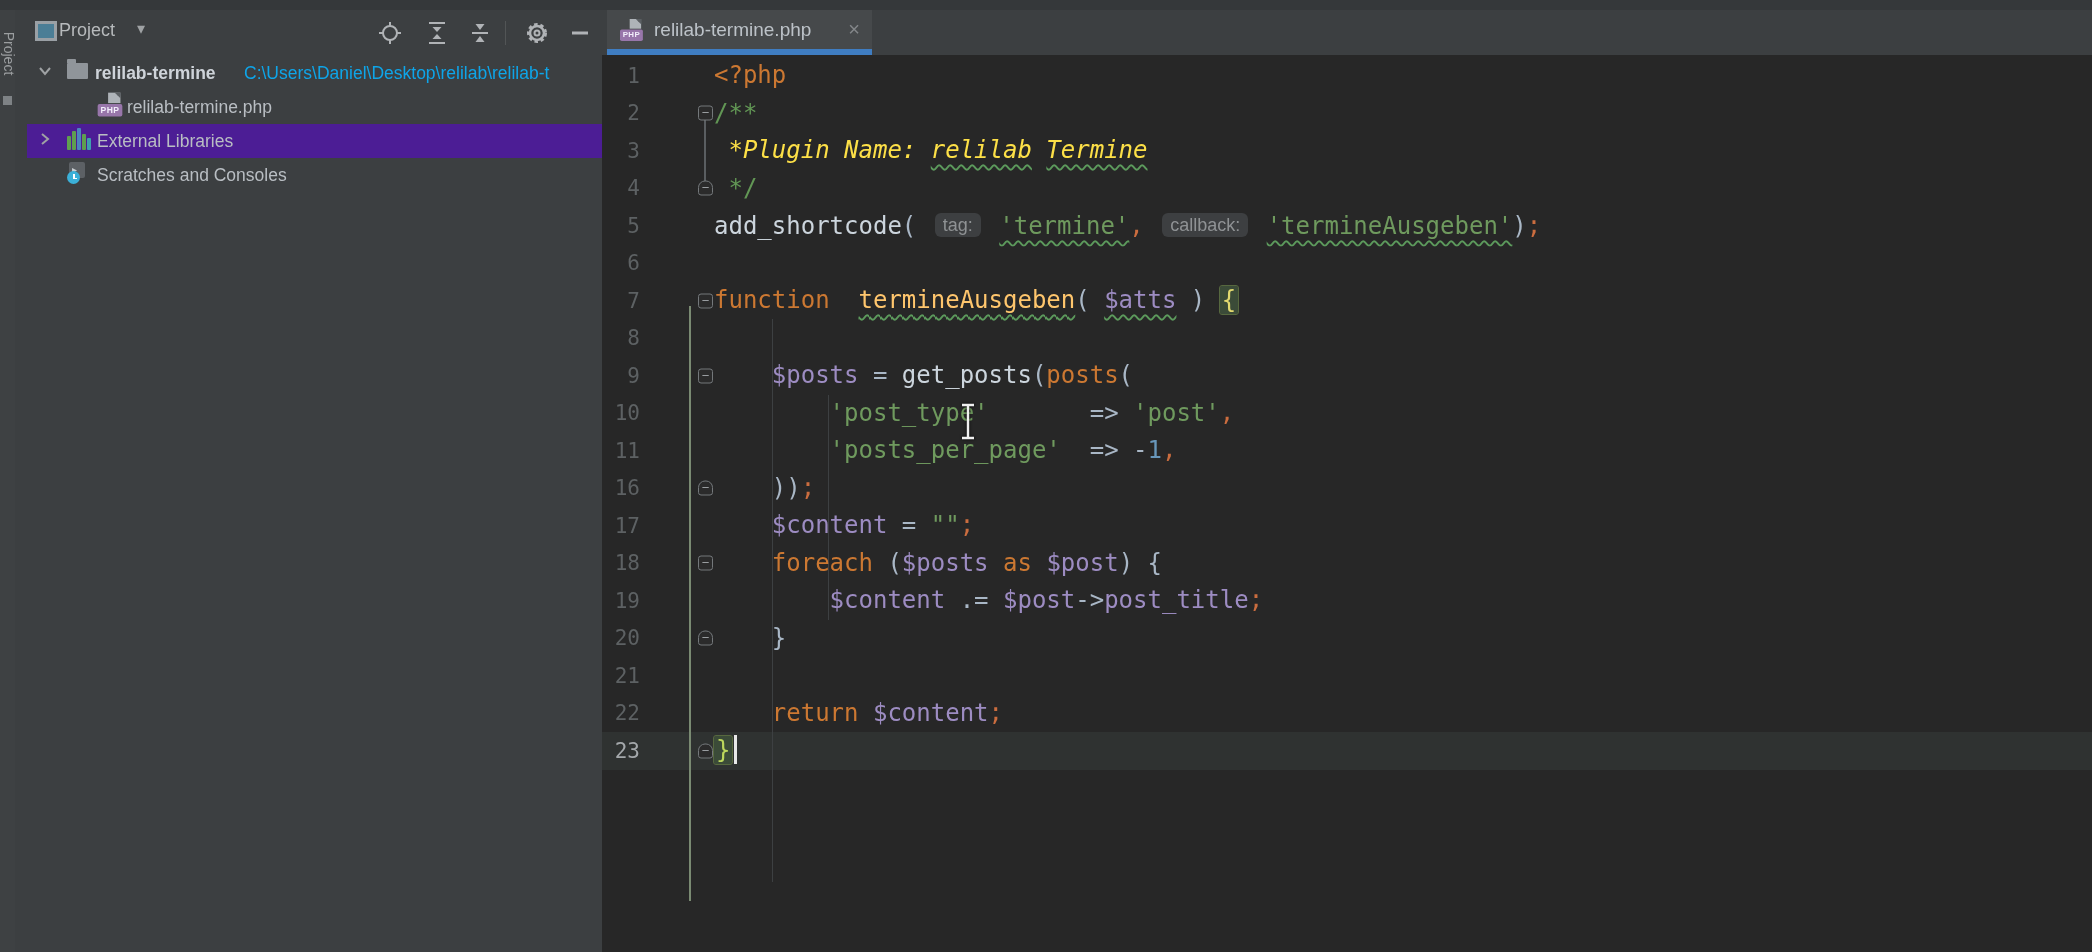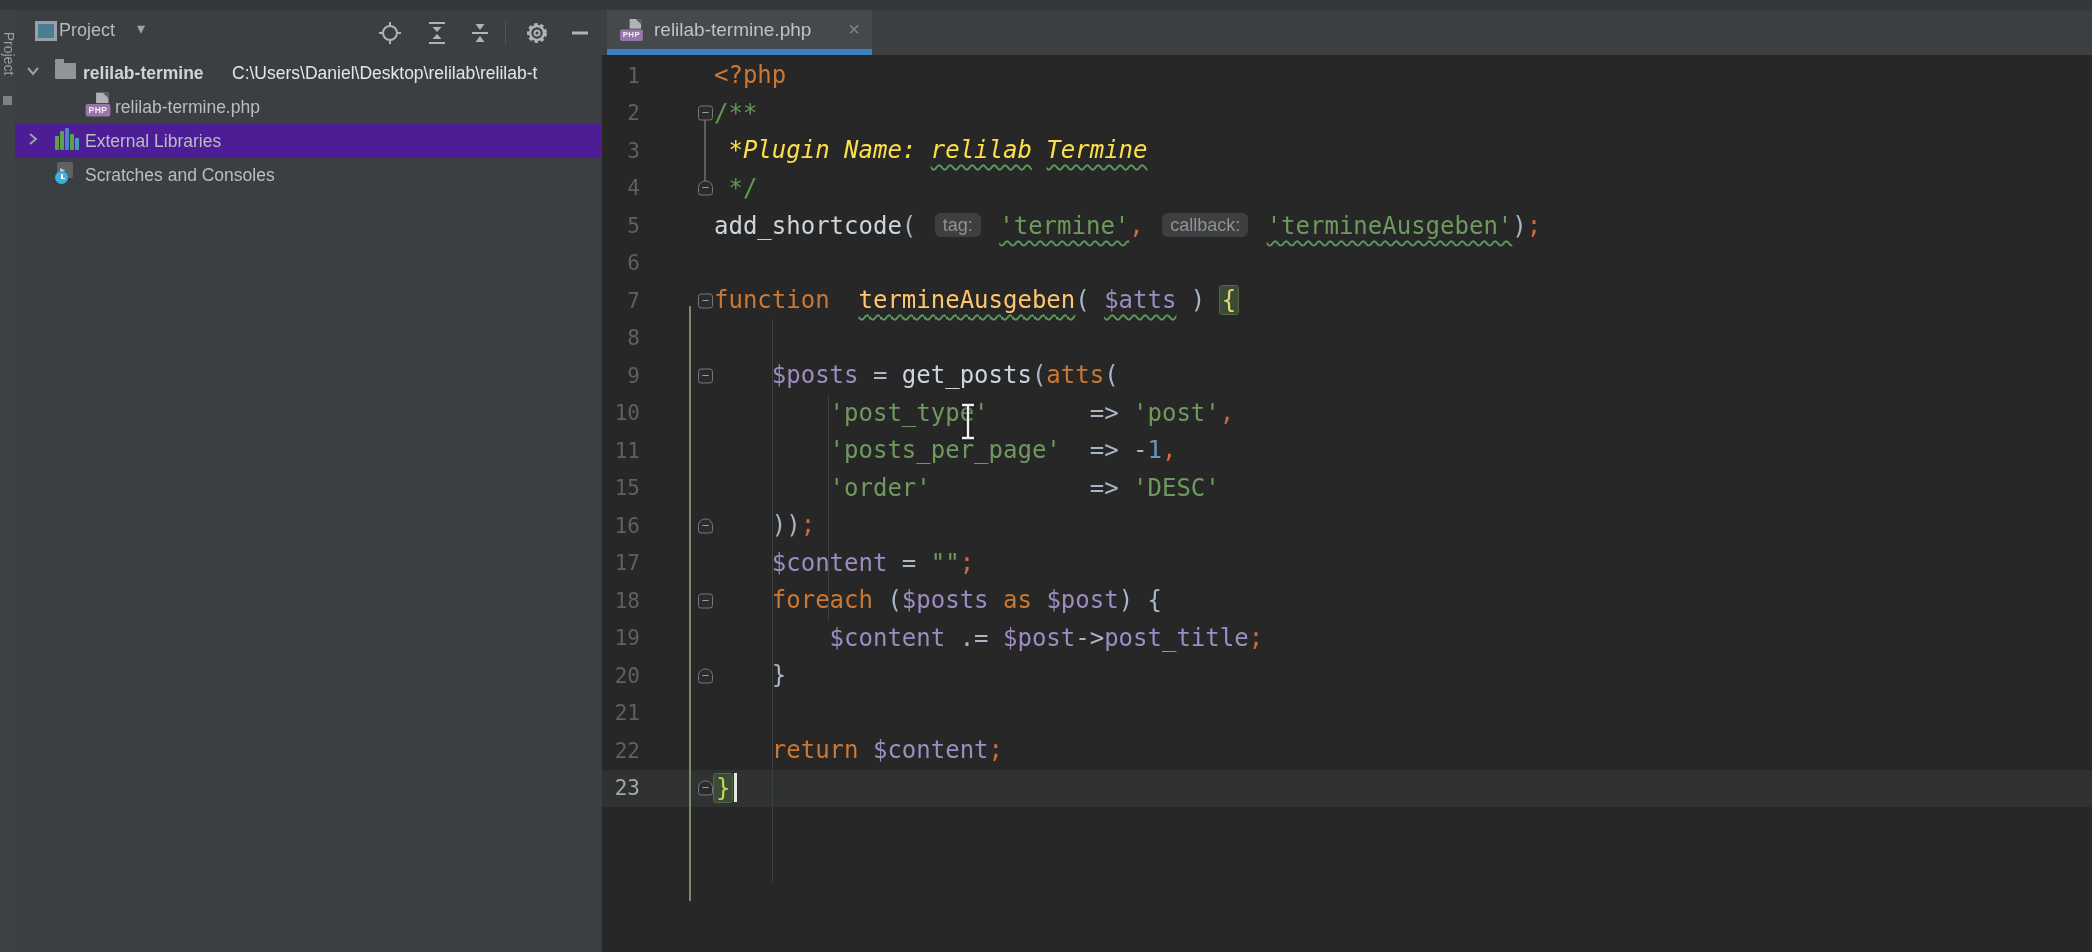--- a/index.html
+++ b/index.html
@@ -20,26 +20,26 @@
   .panel-header{position:absolute;left:0;top:0;width:100%;height:46px;}
   .proj-tool-icon{position:absolute;left:20px;top:11px;width:22px;height:20px;background:#4b7e96;
     border:3px solid #9aa0a5;box-sizing:border-box;}
   .panel-title{position:absolute;left:44px;top:10px;font-size:18px;color:#b7babc;}
   .panel-title-chevron{position:absolute;left:122px;top:9px;font-size:16px;color:#9fa2a4;}
   .pt-btn{position:absolute;top:9px;width:28px;height:28px;display:flex;align-items:center;justify-content:center;border-radius:3px;}
   .pt-sep{position:absolute;top:11px;left:490px;width:1px;height:24px;background:#525556;}
   .pt-btn svg{display:block;}
   
   .tree{position:absolute;left:0;top:46px;width:100%;}
-  .tree-row{position:absolute;left:0;width:100%;height:34px;white-space:nowrap;overflow:hidden;}
+  .tree-row{position:absolute;left:12px;width:100%;height:34px;white-space:nowrap;overflow:hidden;}
   .tree-row.selected{background:#4c1d95;}
   .t-el{position:absolute;top:50%;transform:translateY(-50%);}
   .t-label{font-size:17.5px;color:#b9bec3;}
   .t-label.bold{font-weight:bold;color:#ced3d9;}
-  .t-path{font-size:17.5px;color:#e5e5e5;}
+  .t-path{font-size:17.5px;color:#0ea5e9;}
   .chev{width:16px;height:16px;}
   
   .ic-folder{width:21px;height:16px;background:#90959a;border-radius:1px;position:relative;display:inline-block;}
   .ic-folder:before{content:"";position:absolute;left:0;top:-4px;width:9px;height:4px;background:#90959a;border-radius:1px 1px 0 0;}
   .ic-php{width:26px;height:26px;position:relative;display:inline-block;}
   .ic-php-page{position:absolute;right:2px;top:0;width:13px;height:11px;background:#aeb3b8;}
   .ic-php-page:before{content:"";position:absolute;right:0;top:0;border:3px solid #5a5e62;border-left-color:transparent;border-bottom-color:transparent;}
   .ic-php-badge{position:absolute;left:0;bottom:1px;width:26px;height:13px;background:#9876aa;border-radius:2px;
     color:#f2eefb;font-size:9px;font-weight:bold;text-align:center;line-height:13px;letter-spacing:.5px;}
   .ic-libs{width:24px;height:22px;position:relative;display:inline-block;}
@@ -234,36 +234,31 @@
       <div class="crow">
         <div class="lnum">8</div>
         <div class="foldc"></div>
         <div class="codeln"></div>
       </div>
       <div class="crow">
         <div class="lnum">9</div>
         <div class="foldc">
           <div class="fold-box">−</div>
         </div>
-        <div class="codeln"><span class="tk-def">    </span><span class="tk-var">$posts</span><span class="tk-def"> = </span><span class="tk-fc">get_posts</span><span class="tk-def">(</span><span class="tk-kw">atts</span><span class="tk-def">(</span></div>
+        <div class="codeln"><span class="tk-def">    </span><span class="tk-var">$posts</span><span class="tk-def"> = </span><span class="tk-fc">get_posts</span><span class="tk-def">(</span><span class="tk-kw">posts</span><span class="tk-def">(</span></div>
       </div>
       <div class="crow">
         <div class="lnum">10</div>
         <div class="foldc"></div>
         <div class="codeln"><span class="tk-def">        </span><span class="tk-str">'post_type'</span><span class="tk-def">       </span><span class="tk-def">=&gt; </span><span class="tk-str">'post'</span><span class="tk-semi">,</span></div>
       </div>
       <div class="crow">
         <div class="lnum">11</div>
         <div class="foldc"></div>
         <div class="codeln"><span class="tk-def">        </span><span class="tk-str">'posts_per_page'</span><span class="tk-def">  </span><span class="tk-def">=&gt; </span><span class="tk-def">-</span><span class="tk-num">1</span><span class="tk-semi">,</span></div>
-      </div>
-      <div class="crow">
-        <div class="lnum">15</div>
-        <div class="foldc"></div>
-        <div class="codeln"><span class="tk-def">        </span><span class="tk-str">'order'</span><span class="tk-def">           </span><span class="tk-def">=&gt; </span><span class="tk-str">'DESC'</span></div>
       </div>
       <div class="crow">
         <div class="lnum">16</div>
         <div class="foldc">
           <div class="fold-box end">−</div>
         </div>
         <div class="codeln"><span class="tk-def">    </span><span class="tk-def">))</span><span class="tk-semi">;</span></div>
       </div>
       <div class="crow">
         <div class="lnum">17</div>

